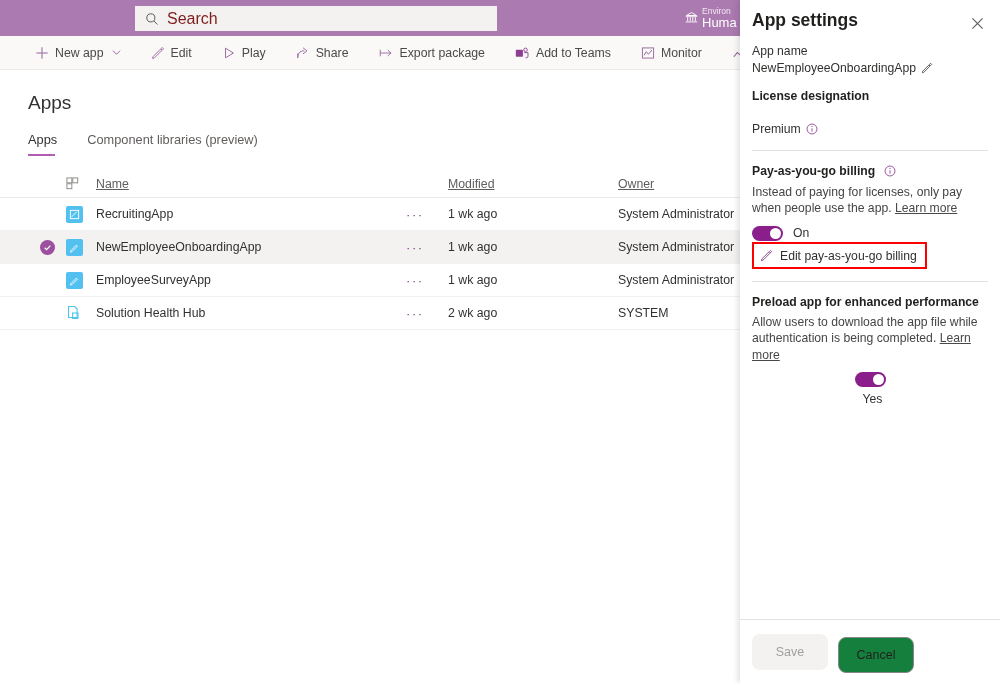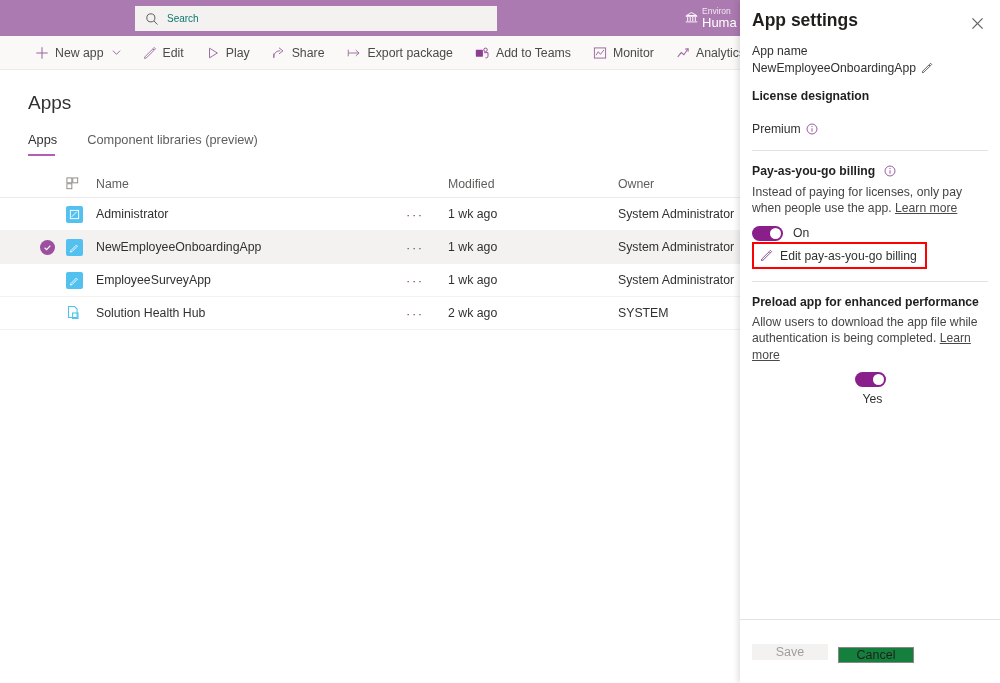--- a/index.html
+++ b/index.html
@@ -19,36 +19,36 @@
     background:#ab7ab0;
     display:flex; align-items:center;
   }
   #search-box{
     position:absolute; left:135px; top:6px; width:362px; height:25px;
     background:#f3f2f1; border:none;
     display:flex; align-items:center; padding-left:10px;
     cursor:text;
   }
   #search-box .mag{ width:14px; height:14px; flex:none; margin-right:8px; }
-  #search-placeholder{ font-size:10px; color:#0f766e; }
+  #search-placeholder{ font-size:16px; color:#7f1d1d; }
   #env-block{
     position:absolute; left:683px; top:2px; height:32px;
     display:flex; align-items:center; gap:2px; overflow:hidden; width:75px;
   }
   #env-icon{ width:17px; height:17px; flex:none; }
   #env-text{ line-height:1.05; white-space:nowrap; }
   #env-label{ font-size:8.5px; color:#f2e7f3; display:block; }
   #env-name{ font-size:13px; color:#ffffff; display:block; }
 
   
   #command-bar{
     position:absolute; left:0; top:36px; width:1000px; height:34px;
     background:#faf9f8;
     border-bottom:1px solid #edebe9;
-    display:flex; align-items:center; padding-left:26px; gap:4px;
+    display:flex; align-items:center; padding-left:26px; gap:12px;
     white-space:nowrap; overflow:hidden;
   }
   .cmd{
     display:flex; align-items:center; gap:6px;
     font-size:12.3px; color:#4a4a4a;
     padding:0 9px; height:34px; cursor:pointer;
   }
   .cmd svg{ flex:none; }
   .chev{ width:9px; height:9px; margin-left:2px; }
 
@@ -75,21 +75,21 @@
     height:2px; background:#a4373a00; background:#b05fb5;
   }
 
   
   #apps-table{
     position:absolute; left:0; top:100px; width:740px;
   }
   .thead{
     display:flex; align-items:center; height:28px;
     border-bottom:1px solid #edebe9;
-    font-size:12.3px; color:#605e5c; padding-left:28px;
+    font-size:12.3px; color:#605e5c; padding-left:28px;text-decoration:underline;
   }
   .c-check{ width:38px; flex:none; display:flex; align-items:center; justify-content:center;}
   .c-icon{ width:30px; flex:none; display:flex; align-items:center;}
   .c-name{ width:310px; flex:none; }
   .c-ell{ width:42px; flex:none; color:#7a3b7e; letter-spacing:1.6px; font-size:13px;}
   .c-mod{ width:170px; flex:none; }
   .c-own{ flex:1; }
   .trow{
     display:flex; align-items:center; height:33px;
     border-bottom:1px solid #f3f2f1;
@@ -146,23 +146,23 @@
     display:inline-flex; align-items:center; gap:7px;
     margin-top:1px; cursor:pointer;
   }
   #edit-billing-label{ font-size:12.2px; color:#323130; }
   #panel-footer{
     position:absolute; left:0; bottom:0; width:260px; height:64px;
     border-top:1px solid #e5e3e1;
     display:flex; align-items:center; padding-left:12px; gap:10px;
   }
   .btn{
-    height:16px; min-width:76px; font-size:12.5px;
+    height:36px; min-width:76px; font-size:12.5px;
     display:flex; align-items:center; justify-content:center;
-    cursor:pointer; font-family:"Liberation Sans", sans-serif;
+    cursor:pointer; font-family:"Liberation Sans", sans-serif;border-radius:8px;
   }
   #save-button{ background:#f3f2f1; color:#a19f9d; border:none; cursor:default;}
   #cancel-button{ background:#15803d; color:#201f1e; border:1px solid #8a8886;margin-top:6px; }
 </style>
 </head>
 <body>
 
 <div id="top-header">
   <div id="search-box">
     <svg class="mag" viewBox="0 0 16 16">
@@ -305,21 +305,21 @@
     <div class="trow">
       <div class="c-check"></div>
       <div class="c-icon">
         <span class="app-tile">
           <svg width="11" height="11" viewBox="0 0 12 12">
             <rect x="1.5" y="1.5" width="9" height="9" fill="none" stroke="#ffffff" stroke-width="1"></rect>
             <polyline points="3,8.5 8.5,3" fill="none" stroke="#ffffff" stroke-width="1"></polyline>
           </svg>
         </span>
       </div>
-      <div class="c-name rowtext">Administrator</div>
+      <div class="c-name rowtext">RecruitingApp</div>
       <div class="c-ell">···</div>
       <div class="c-mod">1 wk ago</div>
       <div class="c-own">System Administrator</div>
     </div>
 
     <div class="trow selected">
       <div class="c-check">
         <span class="check-circle">
           <svg width="9" height="9" viewBox="0 0 10 10">
             <polyline points="1.8,5.3 4,7.4 8.2,2.8" fill="none" stroke="#ffffff" stroke-width="1.3"></polyline>

